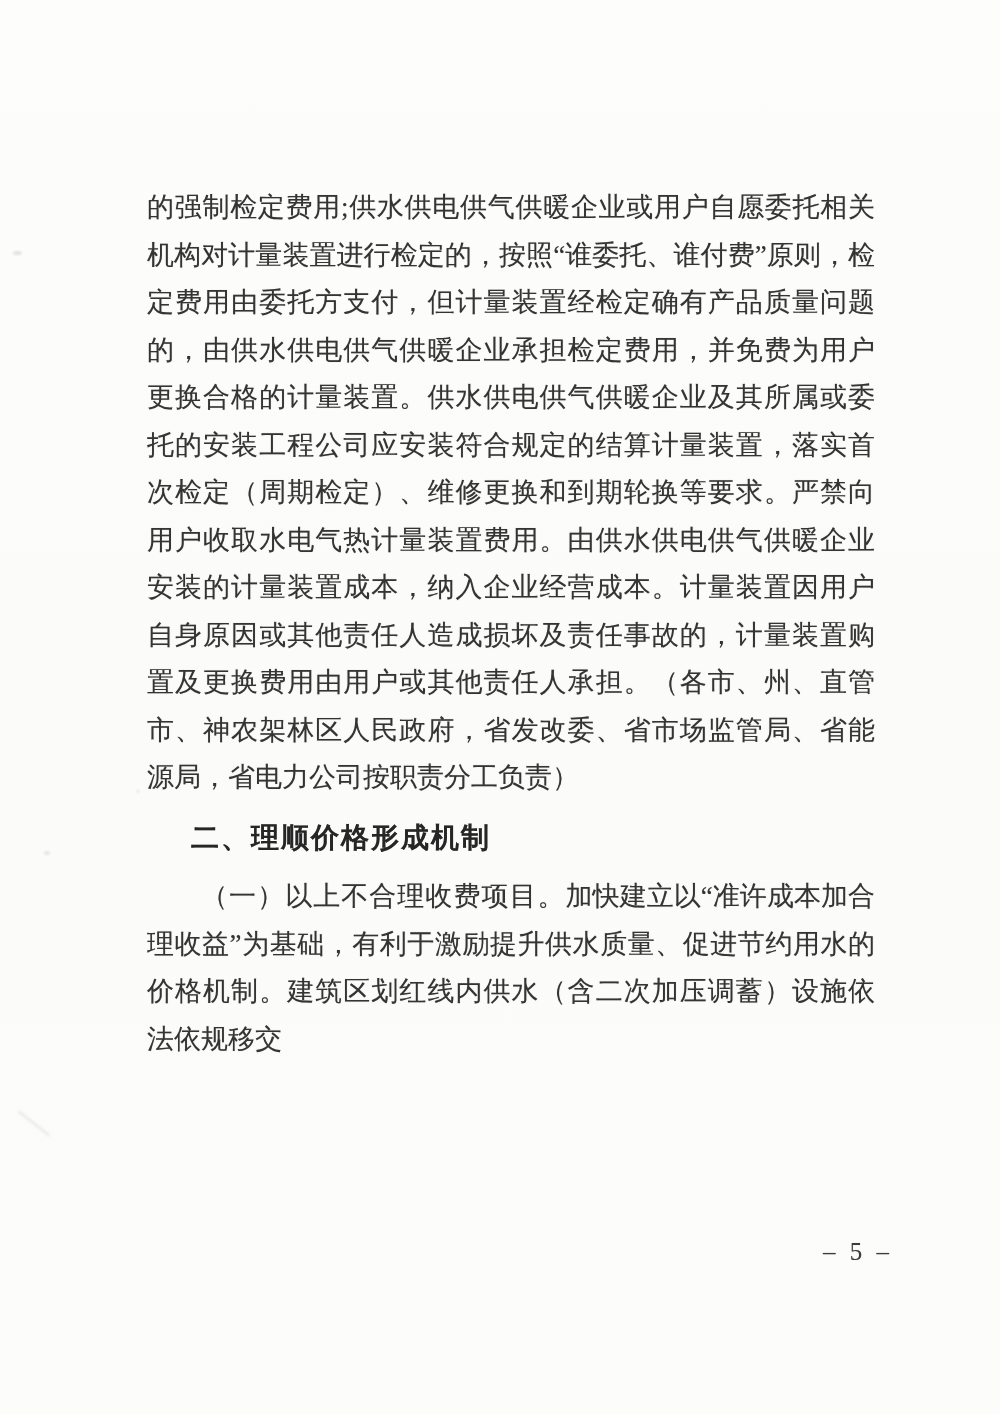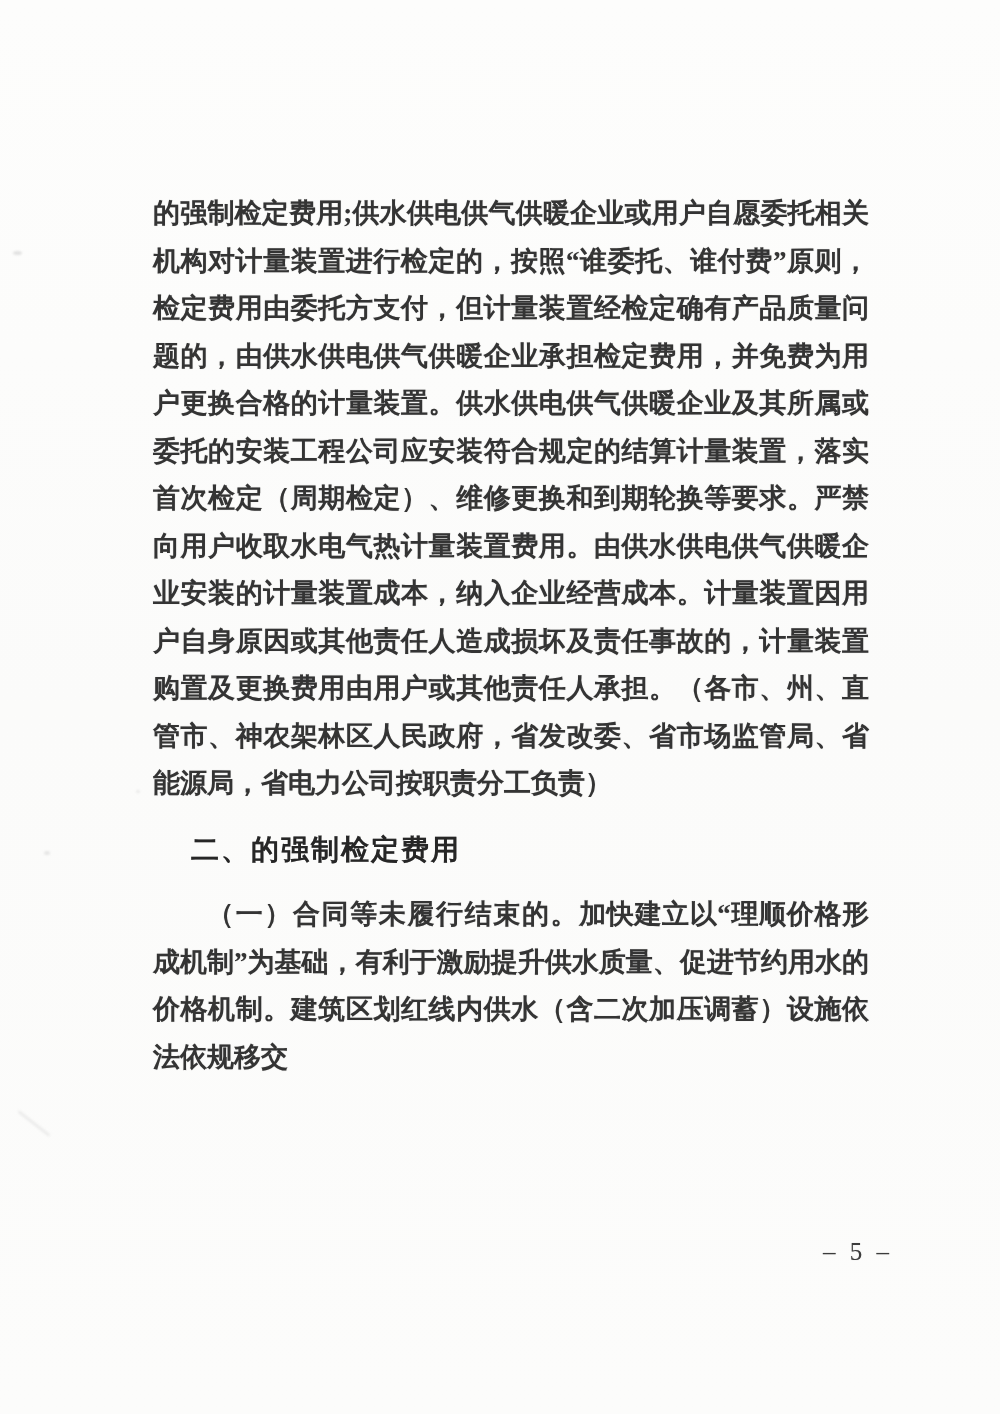--- a/index.html
+++ b/index.html
@@ -25,23 +25,22 @@
     top: 172px;
     width: 752px;
     font-size: 27px;
     line-height: 47.5px;
     color: #343434;
     text-align: justify;
     text-justify: inter-ideograph;
     text-shadow: 0 0 0.8px rgba(40, 40, 40, 0.35);
   }
   .para {
-    margin: 18px;
+    margin: 12px;
     padding: 0;
-    font-weight: bold;
   }
   .para.indent {
     text-indent: 2em;
   }
   .heading {
     margin: 0;
     padding: 0;
     text-indent: 2em;
     font-family: "Liberation Sans", "DejaVu Sans", sans-serif;
     font-weight: 700;
@@ -82,22 +81,22 @@
   }
   .speck-d { left: 136px; top: 790px; width: 4px; height: 3px; opacity: 0.4; }
 </style>
 </head>
 <body>
 
 <div class="page">
 
   <div class="text-block">
     <p class="para">的强制检定费用;供水供电供气供暖企业或用户自愿委托相关机构对计量装置进行检定的，按照“谁委托、谁付费”原则，检定费用由委托方支付，但计量装置经检定确有产品质量问题的，由供水供电供气供暖企业承担检定费用，并免费为用户更换合格的计量装置。供水供电供气供暖企业及其所属或委托的安装工程公司应安装符合规定的结算计量装置，落实首次检定（周期检定）、维修更换和到期轮换等要求。严禁向用户收取水电气热计量装置费用。由供水供电供气供暖企业安装的计量装置成本，纳入企业经营成本。计量装置因用户自身原因或其他责任人造成损坏及责任事故的，计量装置购置及更换费用由用户或其他责任人承担。（各市、州、直管市、神农架林区人民政府，省发改委、省市场监管局、省能源局，省电力公司按职责分工负责）</p>
-    <h2 class="heading">二、的强制检定费用</h2>
-    <p class="para indent"><span class="lead">（一）合同等未履行结束的。</span><span>加快建立以“理顺价格形成机制”为基础，有利于激励提升供水质量、促进节约用水的价格机制。建筑区划红线内供水（含二次加压调蓄）设施依法依规移交</span></p>
+    <h2 class="heading">二、理顺价格形成机制</h2>
+    <p class="para indent"><span class="lead">（一）以上不合理收费项目。</span><span>加快建立以“准许成本加合理收益”为基础，有利于激励提升供水质量、促进节约用水的价格机制。建筑区划红线内供水（含二次加压调蓄）设施依法依规移交</span></p>
   </div>
 
   <div class="page-number">– 5 –</div>
 
   <div class="speck speck-a"></div>
   <div class="speck speck-b"></div>
   <div class="speck speck-c"></div>
   <div class="speck speck-d"></div>
 
 </div>

